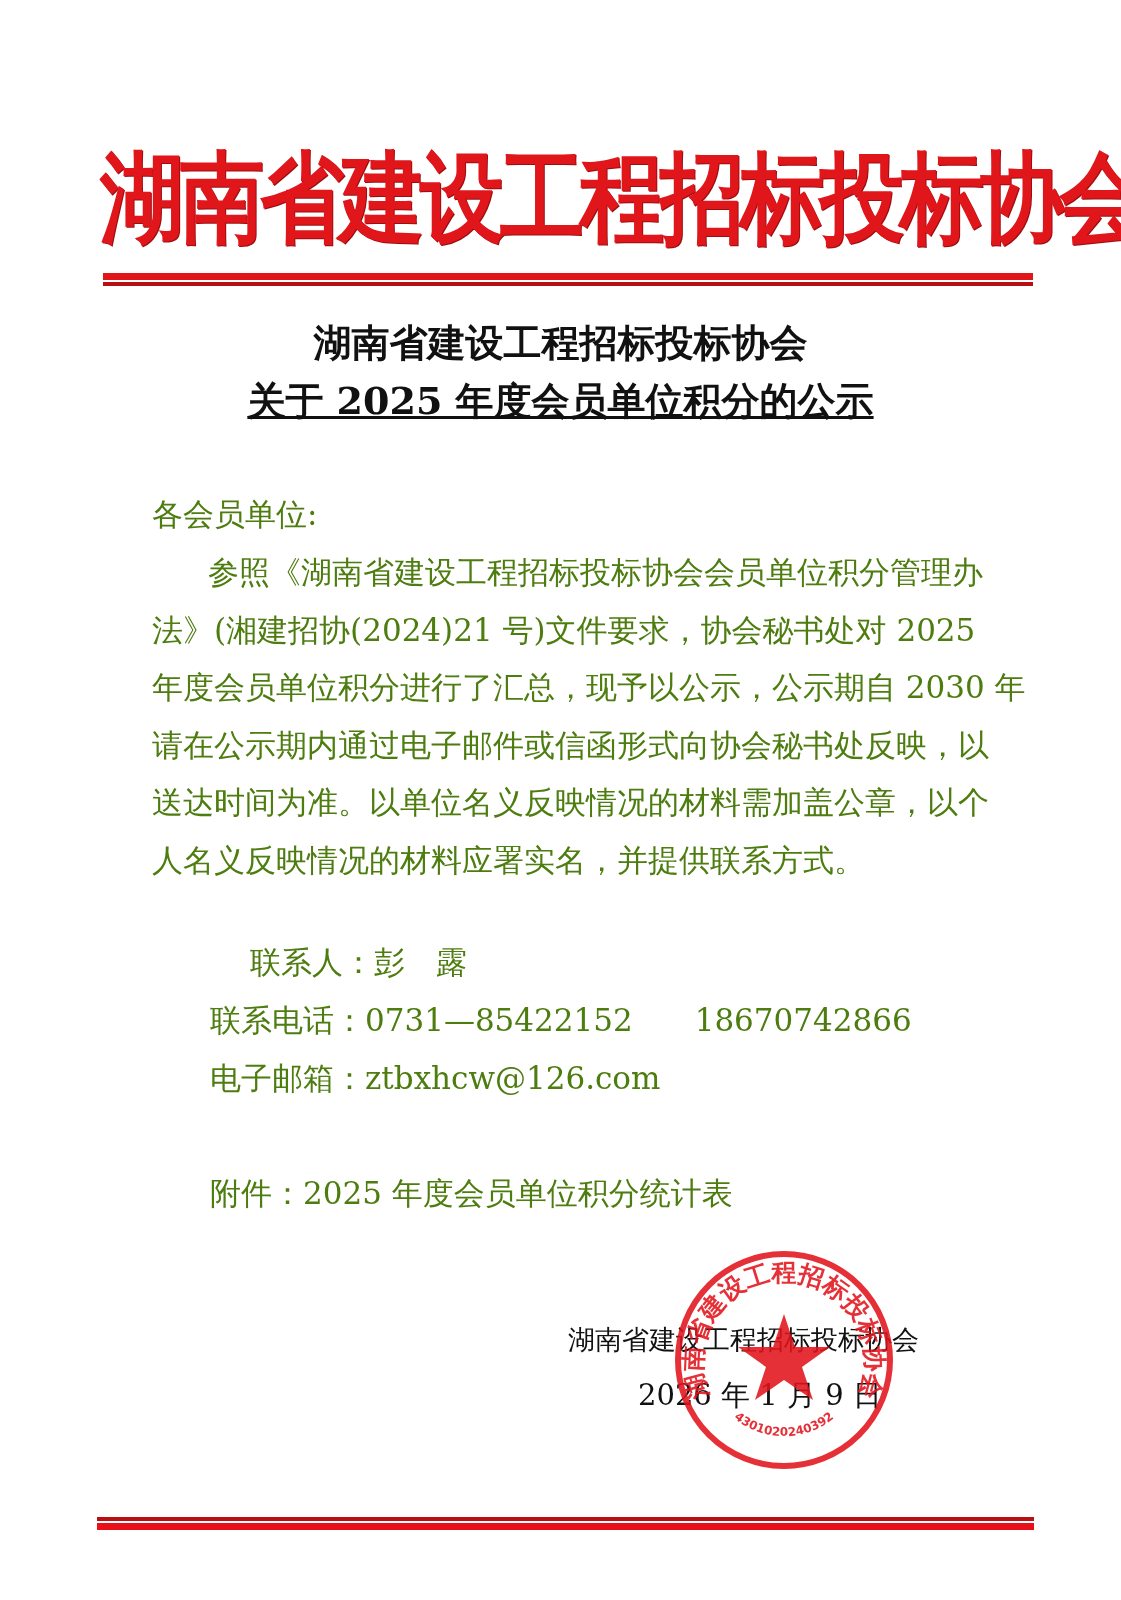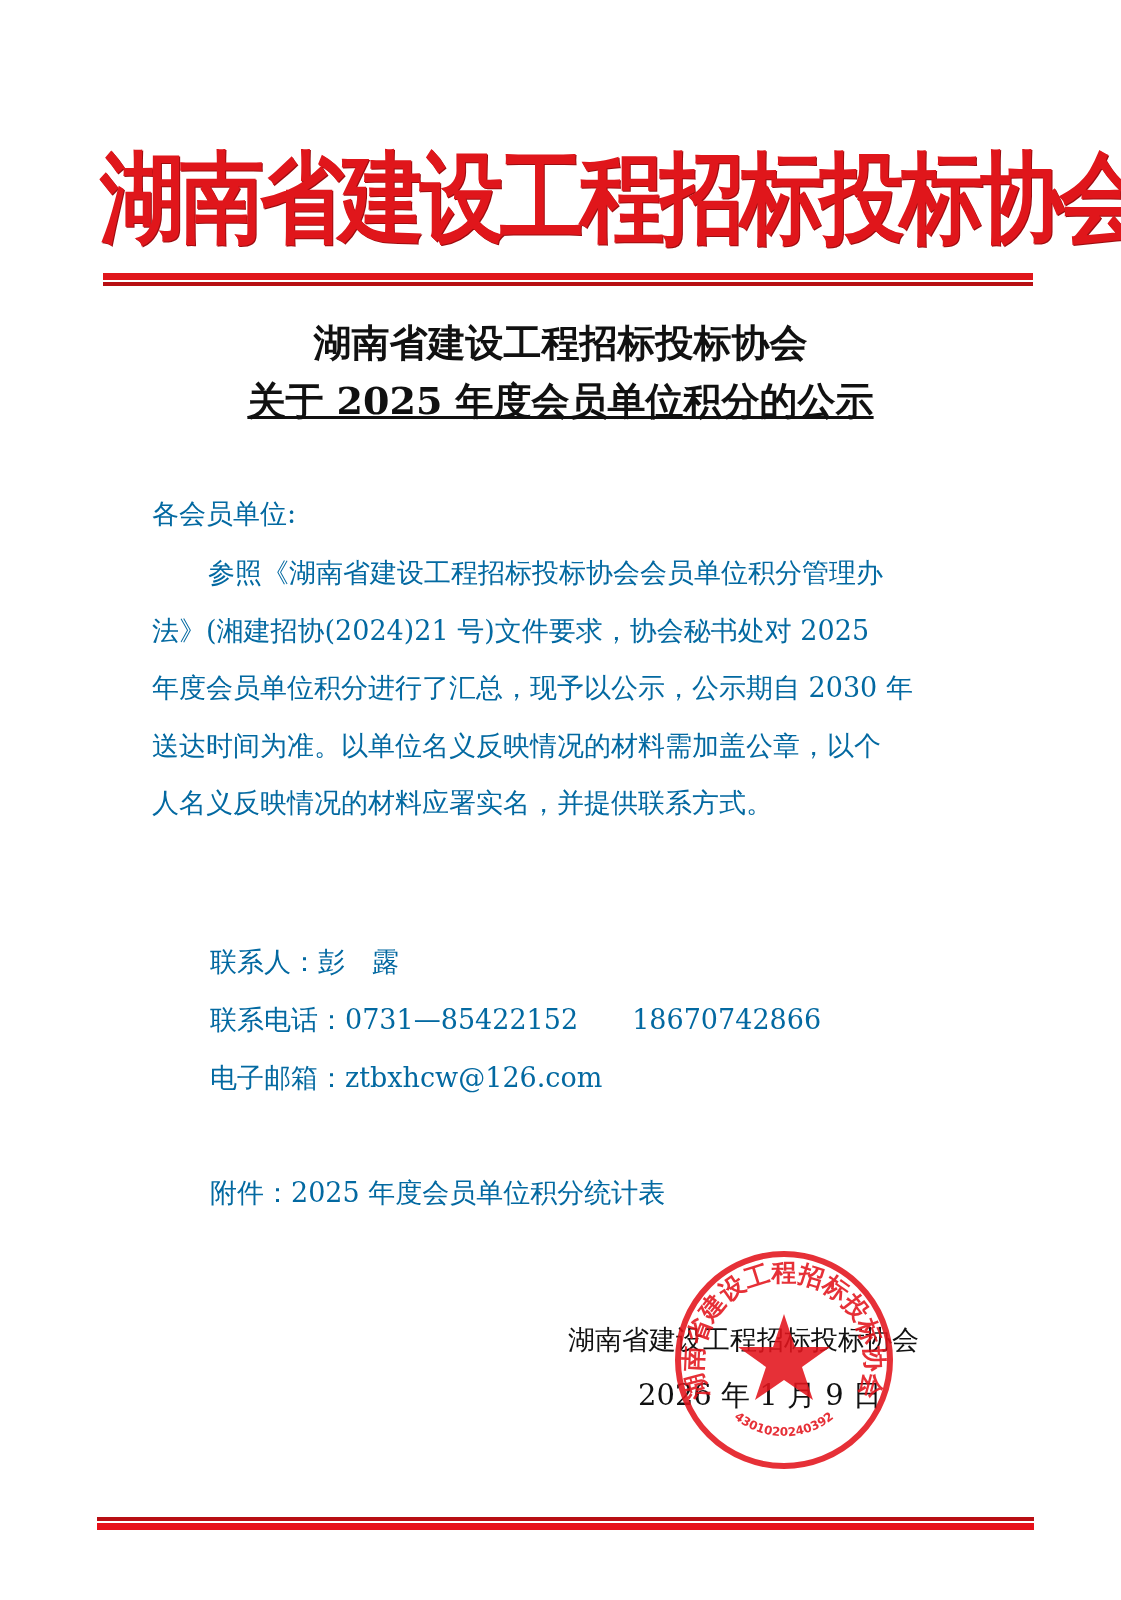--- a/index.html
+++ b/index.html
@@ -14,27 +14,27 @@
   .rule .thick { height:7px; background:#e0161b; }
   .rule .gap { height:2px; background:#fff; }
   .rule .thin { height:4px; background:#b80f13; }
   .rule-bottom { left:97px; width:937px; }
   .rule-bottom .thin { height:4px; background:#b80f13; }
   .rule-bottom .thick { height:7px; background:#e8111a; }
   .title { position:absolute; left:0; width:1121px; text-align:center; font-weight:bold;
            font-family:"DejaVu Serif","Liberation Serif",serif; font-size:38px; color:#111; }
   .title1 { top:318px; }
   .title2 { top:376px;text-decoration:underline; }
-  .p { position:absolute; font-size:27px; line-height:56px; color:#0369a1; white-space:nowrap; }
+  .p { position:absolute; font-size:31px; line-height:56px; color:#4d7c0f; white-space:nowrap; }
   .salutation { left:152px; top:486px; }
   .body-lines { left:152px; top:544px; width:815px; }
   .body-lines div { height:57.5px; line-height:57.5px; white-space:nowrap; }
   .indent { padding-left:56px; }
   .contact { left:210px; white-space:pre; }
-  .c1 { top:934px; } .c2 { top:992px; } .c3 { top:1050px; }
+  .c1 { top:934px;margin-left:40px; } .c2 { top:992px; } .c3 { top:1050px; }
   .attach { left:210px; top:1165px; }
   .sig-org { position:absolute; left:568px; top:1312px; font-size:27px; line-height:56px; white-space:nowrap; z-index:1; }
   .sig-date { position:absolute; left:638px; top:1367px; font-size:29px; line-height:56px; white-space:nowrap; z-index:1; }
   .seal { position:absolute; left:672px; top:1248px; width:224px; height:224px; z-index:2; opacity:0.88; }
 </style>
 </head>
 <body>
 
 <div class="masthead">湖南省建设工程招标投标协会</div>
 
@@ -46,20 +46,21 @@
 
 <div class="title title1">湖南省建设工程招标投标协会</div>
 <div class="title title2">关于 2025 年度会员单位积分的公示</div>
 
 <div class="p salutation">各会员单位:</div>
 
 <div class="p body-lines">
   <div class="indent">参照《湖南省建设工程招标投标协会会员单位积分管理办</div>
   <div>法》(湘建招协(2024)21 号)文件要求，协会秘书处对 2025</div>
   <div>年度会员单位积分进行了汇总，现予以公示，公示期自 2030 年</div>
+  <div>请在公示期内通过电子邮件或信函形式向协会秘书处反映，以</div>
   <div>送达时间为准。以单位名义反映情况的材料需加盖公章，以个</div>
   <div>人名义反映情况的材料应署实名，并提供联系方式。</div>
 </div>
 
 <div class="p contact c1"><span>联系人：</span><span>彭　露</span></div>
 <div class="p contact c2"><span>联系电话：</span><span>0731—85422152　　18670742866</span></div>
 <div class="p contact c3"><span>电子邮箱：</span><span>ztbxhcw@126.com</span></div>
 
 <div class="p attach">附件：2025 年度会员单位积分统计表</div>
 

